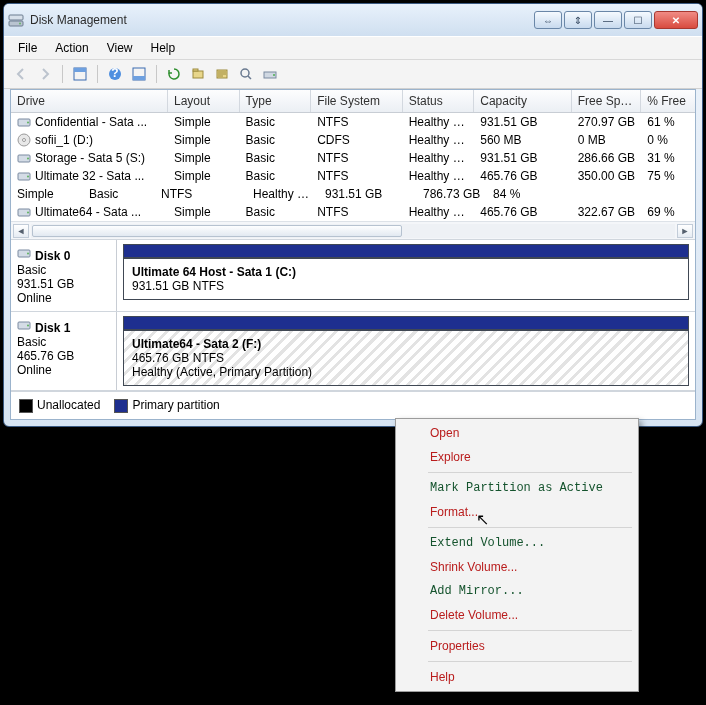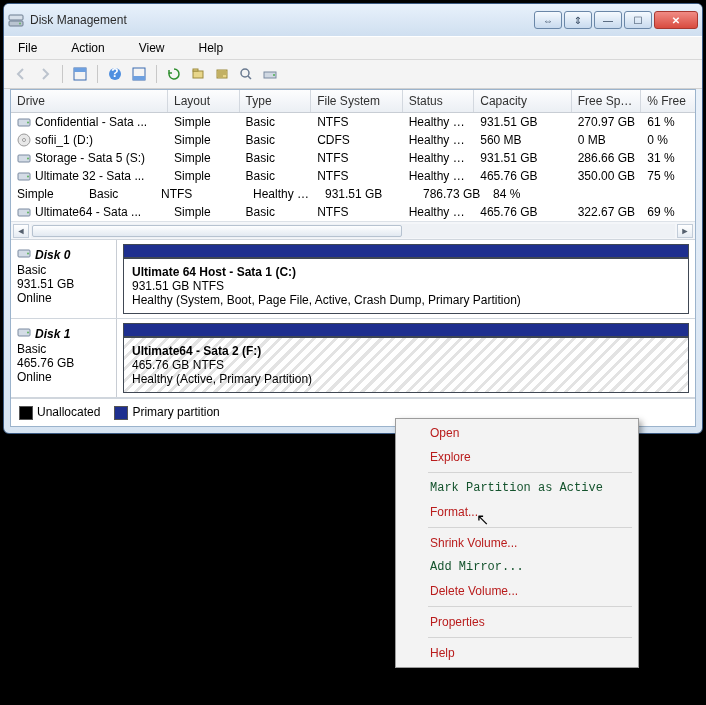--- a/index.html
+++ b/index.html
@@ -5,21 +5,21 @@
 * { box-sizing: border-box; font-family: "Segoe UI", Tahoma, sans-serif; font-size: 12px; }
 body { margin: 0; background: #000; padding: 3px; width: 706px; height: 705px; position: relative; }
 .window { background: linear-gradient(#eef4fb, #d7e4f2); border: 1px solid #3b5a82; border-radius: 6px; overflow: hidden; }
 .titlebar { display: flex; align-items: center; height: 28px; padding: 16px 4px; background: linear-gradient(#e8f1fb, #cfdff0); }
 .title-icon { width: 16px; height: 16px; margin-right: 6px; display: inline-block; }
 .title-icon svg { width:16px; height:16px; }
 .title-text { flex: 1; color: #2b2b2b; }
 .winbtns { display: flex; gap: 2px; }
 .winbtn { width: 28px; height: 18px; border: 1px solid #6a87a8; border-radius: 3px; background: linear-gradient(#f5faff,#c8daee); display:flex; align-items:center; justify-content:center; font-size:10px; color:#33475f; cursor:pointer; }
 .winbtn.close { width: 44px; background: linear-gradient(#f08b84,#d84b3f); border-color:#a83830; color:#fff; font-weight:bold; }
-.menubar { display:flex; gap:18px; padding: 2px 6px; background:#f4f4f4; border-top:1px solid #fff; border-bottom:1px solid #d8d8d8; }
+.menubar { display:flex; gap:2px; padding: 2px 6px; background:#f4f4f4; border-top:1px solid #fff; border-bottom:1px solid #d8d8d8; }
 .menuitem { padding: 2px 8px; border-radius:3px; cursor:pointer; }
 .toolbar { display:flex; align-items:center; gap:2px; padding: 3px 6px; background:#f4f4f4; border-bottom:1px solid #d0d0d0; }
 .tbtn { width:22px; height:22px; border:1px solid transparent; border-radius:3px; display:flex; align-items:center; justify-content:center; cursor:pointer; }
 .tbtn.disabled { opacity:.45; cursor:default; }
 .tsep { width:1px; height:18px; background:#c8c8c8; margin:0 4px; }
 .client { background:#fff; margin:0 6px 6px 6px; border:1px solid #9bb3cc; }
 .listhdr { display:flex; background: linear-gradient(#fdfdfe,#ebeff4); border-bottom:1px solid #c8cdd4; }
 .col { border-right:1px solid #d3d8df; padding:4px 6px; color:#313131; overflow:hidden; white-space:nowrap; text-overflow:ellipsis; cursor:pointer; }
 .col.vol{width:158px} .col.lay{width:72px} .col.typ{width:72px} .col.fs{width:92px} .col.stat{width:72px} .col.cap{width:98px} .col.free{width:70px} .col.pct{width:54px; border-right:none}
 .row { display:flex; border-bottom:0; padding:1px 0;align-items:flex-end; }
@@ -27,21 +27,21 @@
 .cell.vol{width:158px; display:flex; align-items:center; gap:4px}
 .cell.lay{width:72px} .cell.typ{width:72px} .cell.fs{width:92px} .cell.stat{width:72px} .cell.cap{width:98px} .cell.free{width:70px} .cell.pct{width:54px}
 .volicon { width:14px; height:14px; display:inline-block; }
 .scroll-strip { display:flex; align-items:center; background:#f4f6f9; border-top:1px solid #dde2e8; height:18px; padding:0 2px; }
 .sbtn { width:16px; height:14px; border:1px solid #c2ccd8; background:linear-gradient(#fff,#e6ecf3); display:flex; align-items:center; justify-content:center; font-size:9px; color:#55606e; cursor:pointer; }
 .strack { flex:1; height:14px; background:#eef1f5; margin:0 2px; position:relative; }
 .sthumb { position:absolute; left:0; top:0; height:12px; width:370px; margin:1px; border:1px solid #b6c2d0; background:linear-gradient(#fdfeff,#e2e9f1); border-radius:2px; }
 .gfx { border-top:1px solid #d0d6dd; }
 .diskrow { display:flex; border-bottom:1px solid #d0d6dd; }
 .diskinfo { width:106px; border-right:1px solid #c8cdd4; padding:6px; }
-.diskinfo .dname { font-weight:bold; display:flex; align-items:center; gap:4px;font-style:italic; }
+.diskinfo .dname { font-weight:bold; display:flex; align-items:flex-end; gap:4px; }
 .diskbody { flex:1; padding:4px 6px; }
 .partbar { height:14px; background:#1e2f8f; border:1px solid #404854; }
 .partbox { border:1px solid #404854; padding:6px 8px; background:#fff; }
 .partbox.hatch { background: repeating-linear-gradient(135deg,#fff,#fff 5px,#e3e3e3 5px,#e3e3e3 8px); }
 .partbox .pname { font-weight:bold; }
 .legend { display:flex; align-items:center; gap:14px; padding:6px 8px; border-top:1px solid #d0d6dd; }
 .swatch { width:14px; height:14px; display:inline-block; border:1px solid #555; vertical-align:middle; margin-right:4px; }
 .ctxmenu { position:absolute; left:395px; top:418px; width:244px; background:#f3f3f3; border:1px solid #9c9c9c; box-shadow: 3px 3px 6px rgba(0,0,0,.35); padding:2px; }
 .ctxitem { padding:5px 10px 5px 32px; color:#b91c1c; cursor:pointer; white-space:nowrap; }
 .ctxitem.disabled { color:#14532d; cursor:default;font-family:Liberation Mono, monospace; }
@@ -262,21 +262,20 @@
                 </svg></span>Disk 0</div>
             <div>Basic</div>
             <div>931.51 GB</div>
             <div>Online</div>
           </div>
           <div class="diskbody">
             <div class="partbar"></div>
             <div class="partbox">
               <div class="pname">Ultimate 64 Host - Sata 1  (C:)</div>
               <div>931.51 GB NTFS</div>
-              <div>Healthy (System, Boot, Page File, Active, Crash Dump, Primary Partition)</div>
             </div>
           </div>
         </div>
         <div class="diskrow">
           <div class="diskinfo">
             <div class="dname"><span><svg width="14" height="14">
                   <rect x="1" y="4" width="12" height="7" rx="1" fill="#d4dce6" stroke="#7a8aa0"></rect>
                   <circle cx="11" cy="7.5" r="1" fill="#5fb25f"></circle>
                 </svg></span>Disk 1</div>
             <div>Basic</div>
@@ -301,20 +300,21 @@
   </div>
 </div>
 
 <div class="ctxmenu" id="ctxmenu">
     <div class="ctxitem">Open</div>
     <div class="ctxitem">Explore</div>
     <div class="ctxsep"></div>
     <div class="ctxitem disabled">Mark Partition as Active</div>
     <div class="ctxitem">Format...</div>
     <div class="ctxsep"></div>
+    <div class="ctxitem disabled">Extend Volume...</div>
     <div class="ctxitem">Shrink Volume...</div>
     <div class="ctxitem disabled">Add Mirror...</div>
     <div class="ctxitem">Delete Volume...</div>
     <div class="ctxsep"></div>
     <div class="ctxitem">Properties</div>
     <div class="ctxsep"></div>
     <div class="ctxitem">Help</div>
   </div>
 <div class="cursor">↖</div>
 

